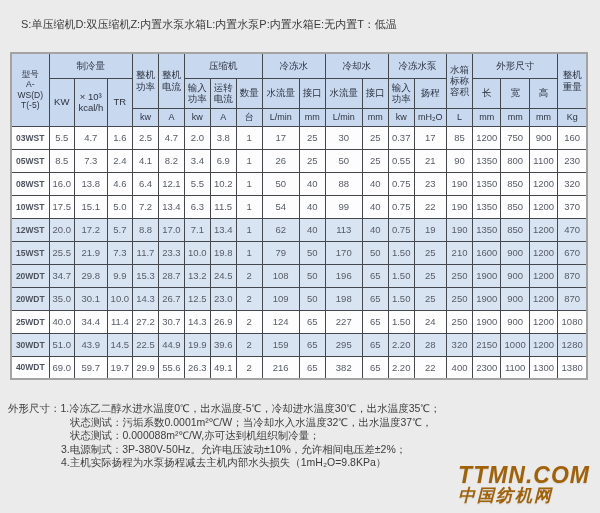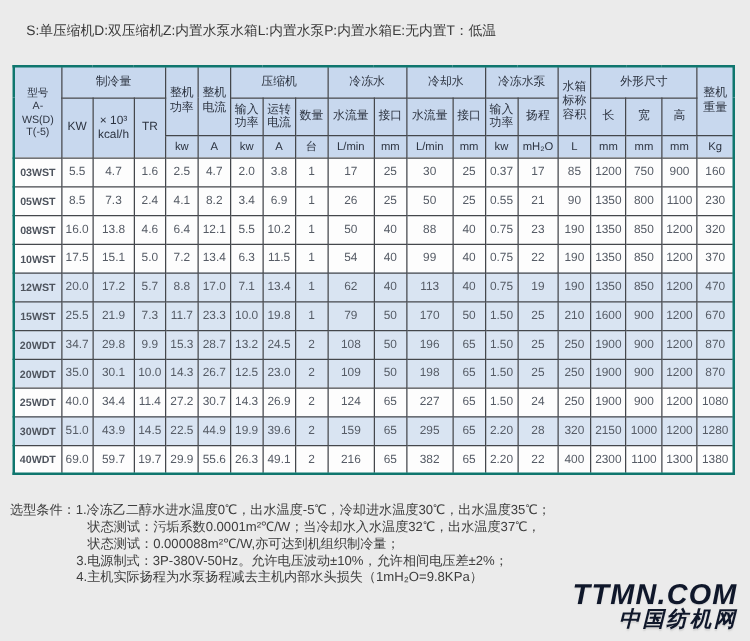--- a/index.html
+++ b/index.html
@@ -21,21 +21,21 @@
     position:absolute;left:5px;top:17px;
     font-size:11px;color:#3a3a3a;margin-left:16px;
   }
   table.spec{
     position:absolute;left:10px;top:52px;
     width:578px;
     border-collapse:collapse;
     table-layout:auto;
     font-size:9px;
     background:#fdfdfd;
-    border:2px solid #0f766e;
+    border:2px solid #a3a3a3;
   }
   table.spec th, table.spec td{
     border:1px solid #44474c;
     text-align:center;
     vertical-align:middle;
     padding:0 1px;
   }
   table.spec thead th{
     background:#c8d8ee;
     color:#2c3340;
@@ -62,23 +62,23 @@
     font-size:10.5px;color:#3d3d3d;
     line-height:13.5px;
     width:560px;
   }
   .notes .line{white-space:nowrap;}
   .notes .indent1{padding-left:53px;}
   .notes .indent2{padding-left:62px;}
   .notes .label{font-weight:normal;}
   .watermark{
     position:absolute;right:10px;bottom:8px;
-    text-align:right;
+    text-align:left;
     font-weight:bold;font-style:italic;
-    color:#0f172a;
+    color:#a16207;
     text-shadow:0 1px 1px rgba(170,170,170,0.35);
     line-height:1.05;
     pointer-events:none;
   }
   .watermark .wm1{font-size:23px;letter-spacing:1px;}
   .watermark .wm2{font-size:17px;letter-spacing:2px;}
 </style>
 </head>
 <body>
 
@@ -389,21 +389,21 @@
           <td>400</td>
           <td>2300</td>
           <td>1100</td>
           <td>1300</td>
           <td>1380</td>
         </tr>
       </tbody>
   </table>
 
   <div class="notes">
-      <div class="line indent0"><span class="label">选型条件：</span>1.冷冻乙二醇水进水温度0℃，出水温度-5℃，冷却进水温度30℃，出水温度35℃；</div>
+      <div class="line indent0"><span class="label">外形尺寸：</span>1.冷冻乙二醇水进水温度0℃，出水温度-5℃，冷却进水温度30℃，出水温度35℃；</div>
       <div class="line indent2">状态测试：污垢系数0.0001m²℃/W；当冷却水入水温度32℃，出水温度37℃，</div>
       <div class="line indent2">状态测试：0.000088m²℃/W,亦可达到机组织制冷量；</div>
       <div class="line indent1">3.电源制式：3P-380V-50Hz。允许电压波动±10%，允许相间电压差±2%；</div>
       <div class="line indent1">4.主机实际扬程为水泵扬程减去主机内部水头损失（1mH₂O=9.8KPa）</div>
     </div>
 
   <div class="watermark">
     <div class="wm1">TTMN.COM</div>
     <div class="wm2">中国纺机网</div>
   </div>

